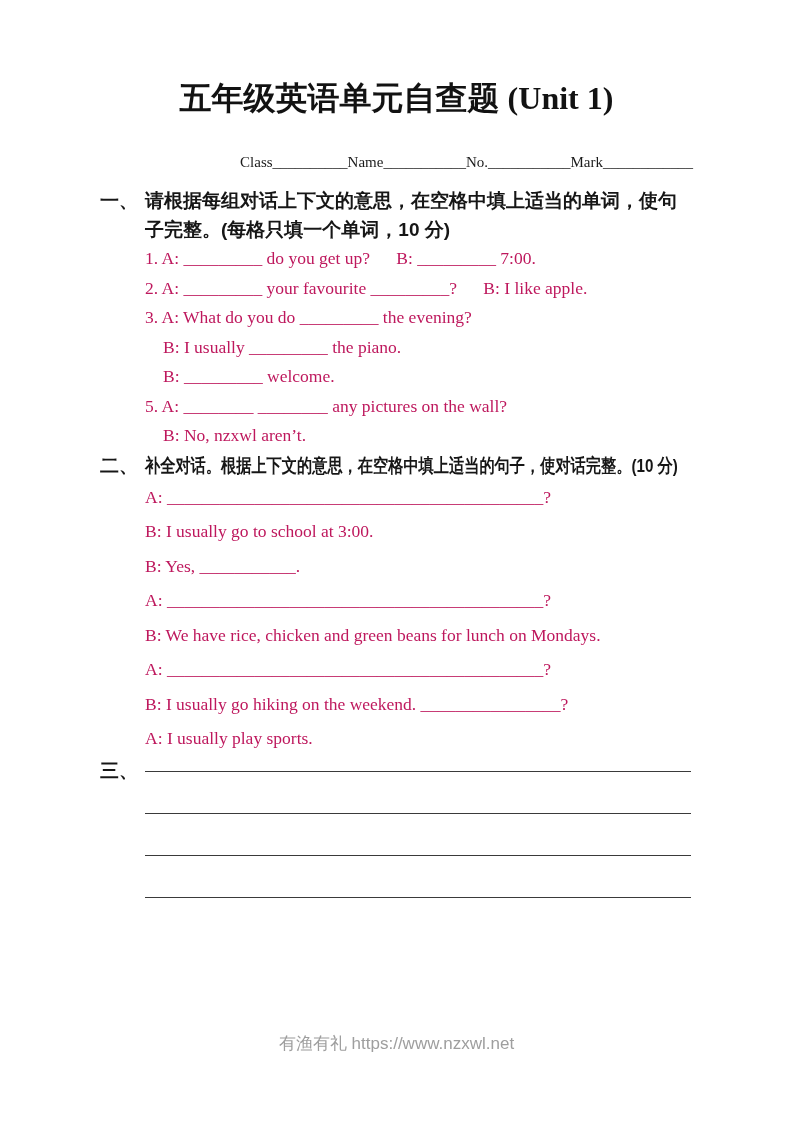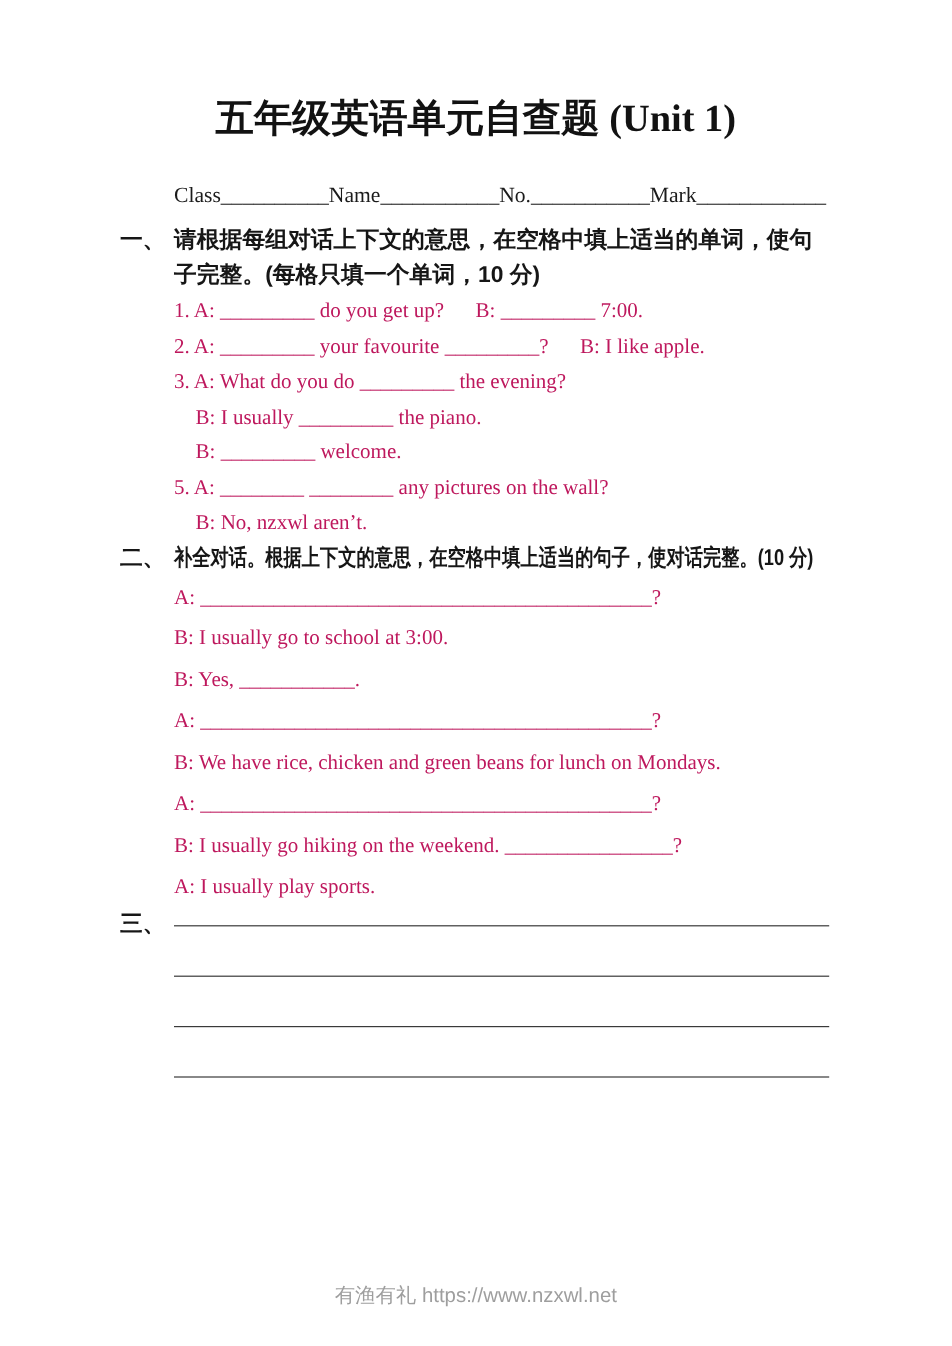--- a/index.html
+++ b/index.html
@@ -20,24 +20,25 @@
     font-weight: bold;
     font-size: 32px;
     line-height: 40px;
     color: #121212;
     white-space: nowrap;
   }
   .fields {
     margin-top: 32px;
     margin-left: 45px;
     font-family: "Liberation Serif", serif;
-    font-size: 18px;
+    font-size: 15px;
     line-height: 24px;
     white-space: pre;
     color: #1b1b1b;
+    text-align: right;
   }
   .sec { display: flex; align-items: flex-start; }
   .sec1 { margin-top: 12px; }
   .marker {
     width: 45px;
     flex-shrink: 0;
     font-family: "Liberation Sans", sans-serif;
     font-weight: bold;
     font-size: 19px;
     line-height: 29px;
@@ -65,21 +66,21 @@
     color: #be185d;
   }
   .sec2 .en { line-height: 34.5px; }
   .indent { padding-left: 18px; }
   .write-lines { margin-right: 2px; }
   .wline { height: 41px; border-bottom: 1.5px solid #3a3a3a; }
   .wline:first-child { height: 15px; }
   .footer {
     position: absolute;
     left: 0;
-    top: 1068px;
+    top: 1032px;
     width: 100%;
     text-align: center;
     font-family: "Liberation Sans", sans-serif;
     font-size: 17px;
     color: #9e9e9e;
   }
 </style>
 </head>
 <body>
 

